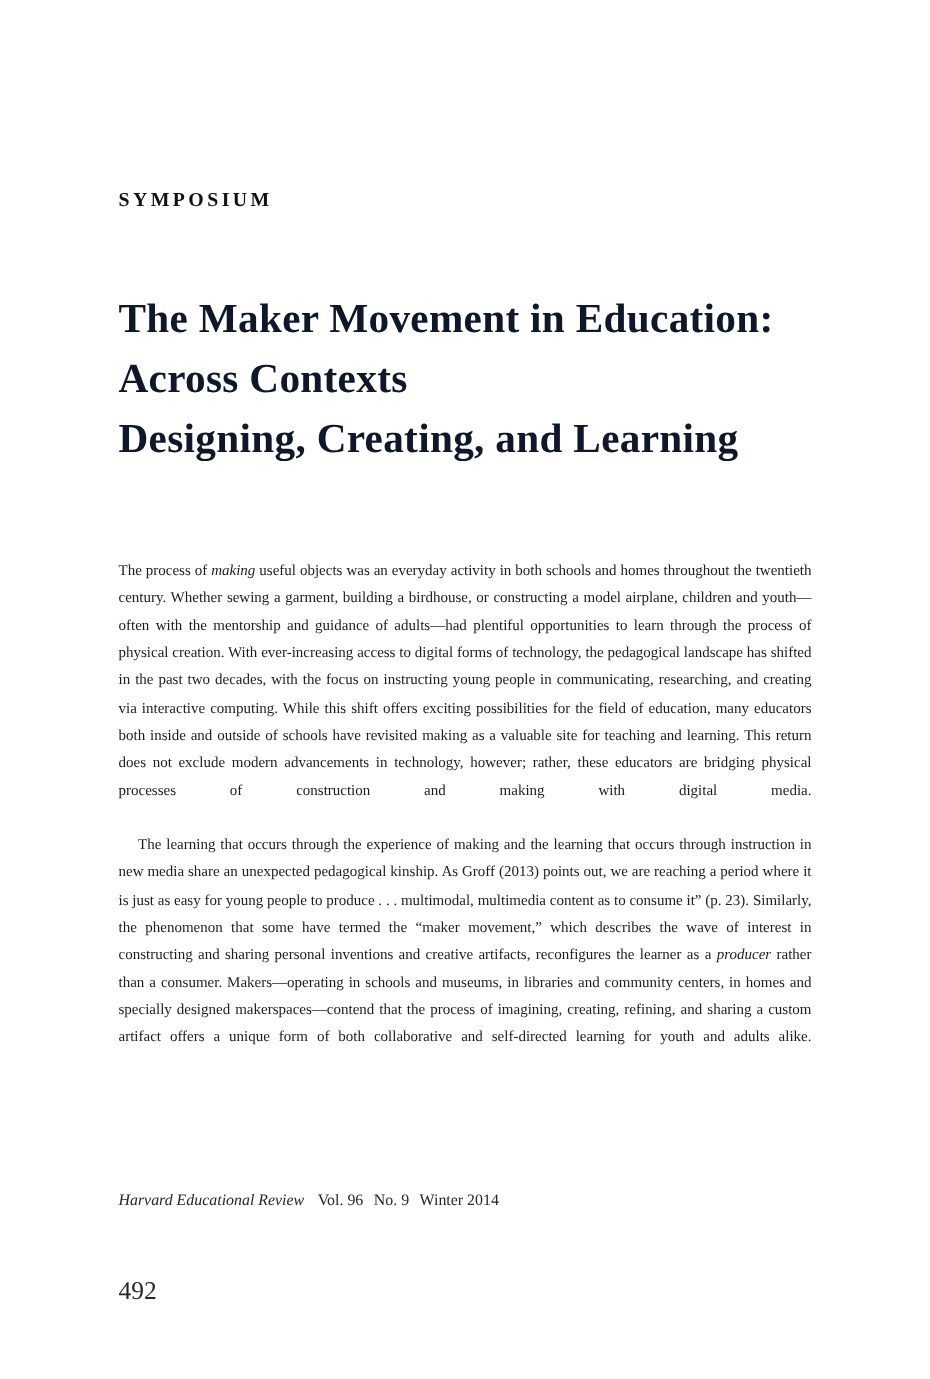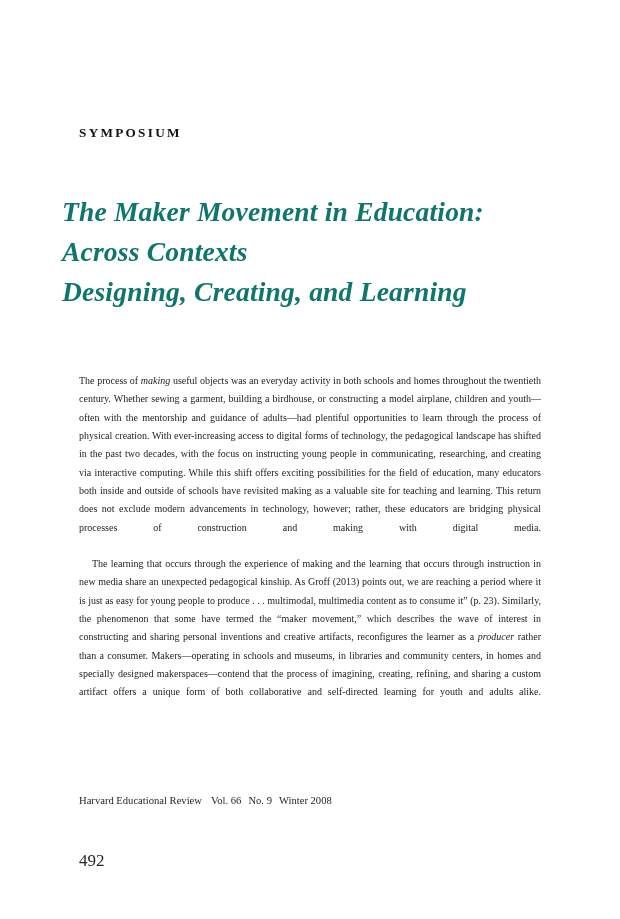--- a/index.html
+++ b/index.html
@@ -32,27 +32,26 @@
     font-weight: bold;
     letter-spacing: 2.3px;
     line-height: 1.1;
     color: #111111;
     white-space: nowrap;
   }
 
   
   .title {
     position: absolute;
-    left: 62px;
+    left: 79px;
     top: 174px;
     width: 470px;
-    font-style: italic;
     font-size: 27.5px;
     line-height: 40px;
-    color: #0f766e;
+    color: #0f172a;
     letter-spacing: 0.2px;
   }
   .title .tline {
     display: block;
     white-space: nowrap;
   }
 
   
   .body-copy {
     position: absolute;
@@ -95,20 +94,21 @@
     width: 462px;
     font-size: 10.6px;
     line-height: 13.6px;
     color: #262626;
   }
   .footer .line {
     display: block;
     white-space: nowrap;
   }
   .footer .journal {
+    font-style: italic;
   }
   .footer .sp1 { display: inline-block; width: 9px; }
   .footer .sp2 { display: inline-block; width: 7px; }
 
   
   .folio {
     position: absolute;
     left: 79px;
     top: 852px;
     font-size: 17px;
@@ -129,19 +129,19 @@
     <span class="tline">Designing, Creating, and Learning</span>
   </h1>
 
   <div class="body-copy">
     <p><span>The process of </span><span class="ital">making</span><span> useful objects was an everyday activity in both schools and homes throughout the twentieth century. Whether sewing a garment, building a birdhouse, or constructing a model airplane, children and youth—often with the mentorship and guidance of adults—had plentiful opportunities to learn through the process of physical creation. With ever-increasing access to digital forms of technology, the pedagogical landscape has shifted in the past two decades, with the focus on instructing young people in communicating, researching, and creating via interactive computing. While this shift offers exciting possibilities for the field of education, many educators both inside and outside of schools have revisited making as a valuable site for teaching and learning. This return does not exclude modern advancements in technology, however; rather, these educators are bridging physical processes of construction and making with digital media.</span></p>
     <p class="indent"><span>The learning that occurs through the experience of making and the learning that occurs through instruction in new media share an unexpected pedagogical kinship. As Groff (2013) points out, we are reaching a period where it is just as easy for young people to produce . . . multimodal, multimedia content as to consume it” (p. 23). Similarly, the phenomenon that some have termed the “maker movement,” which describes the wave of interest in constructing and sharing personal inventions and creative artifacts, reconfigures the learner as a </span><span class="ital">producer</span><span> rather than a consumer. Makers—operating in schools and museums, in libraries and community centers, in homes and specially designed makerspaces—contend that the process of imagining, creating, refining, and sharing a custom artifact offers a unique form of both collaborative and self-directed learning for youth and adults alike.</span></p>
   </div>
 
   <div class="footer">
     <span class="line">
-      <span class="journal">Harvard Educational Review</span><span class="sp1"></span><span>Vol. 66</span><span class="sp2"></span><span>No. 9</span><span class="sp2"></span><span>Winter 2008</span>
+      <span class="journal">Harvard Educational Review</span><span class="sp1"></span><span>Vol. 96</span><span class="sp2"></span><span>No. 9</span><span class="sp2"></span><span>Winter 2014</span>
     </span>
   </div>
 
   <div class="folio">492</div>
 
 </div>
 
 </body></html>

